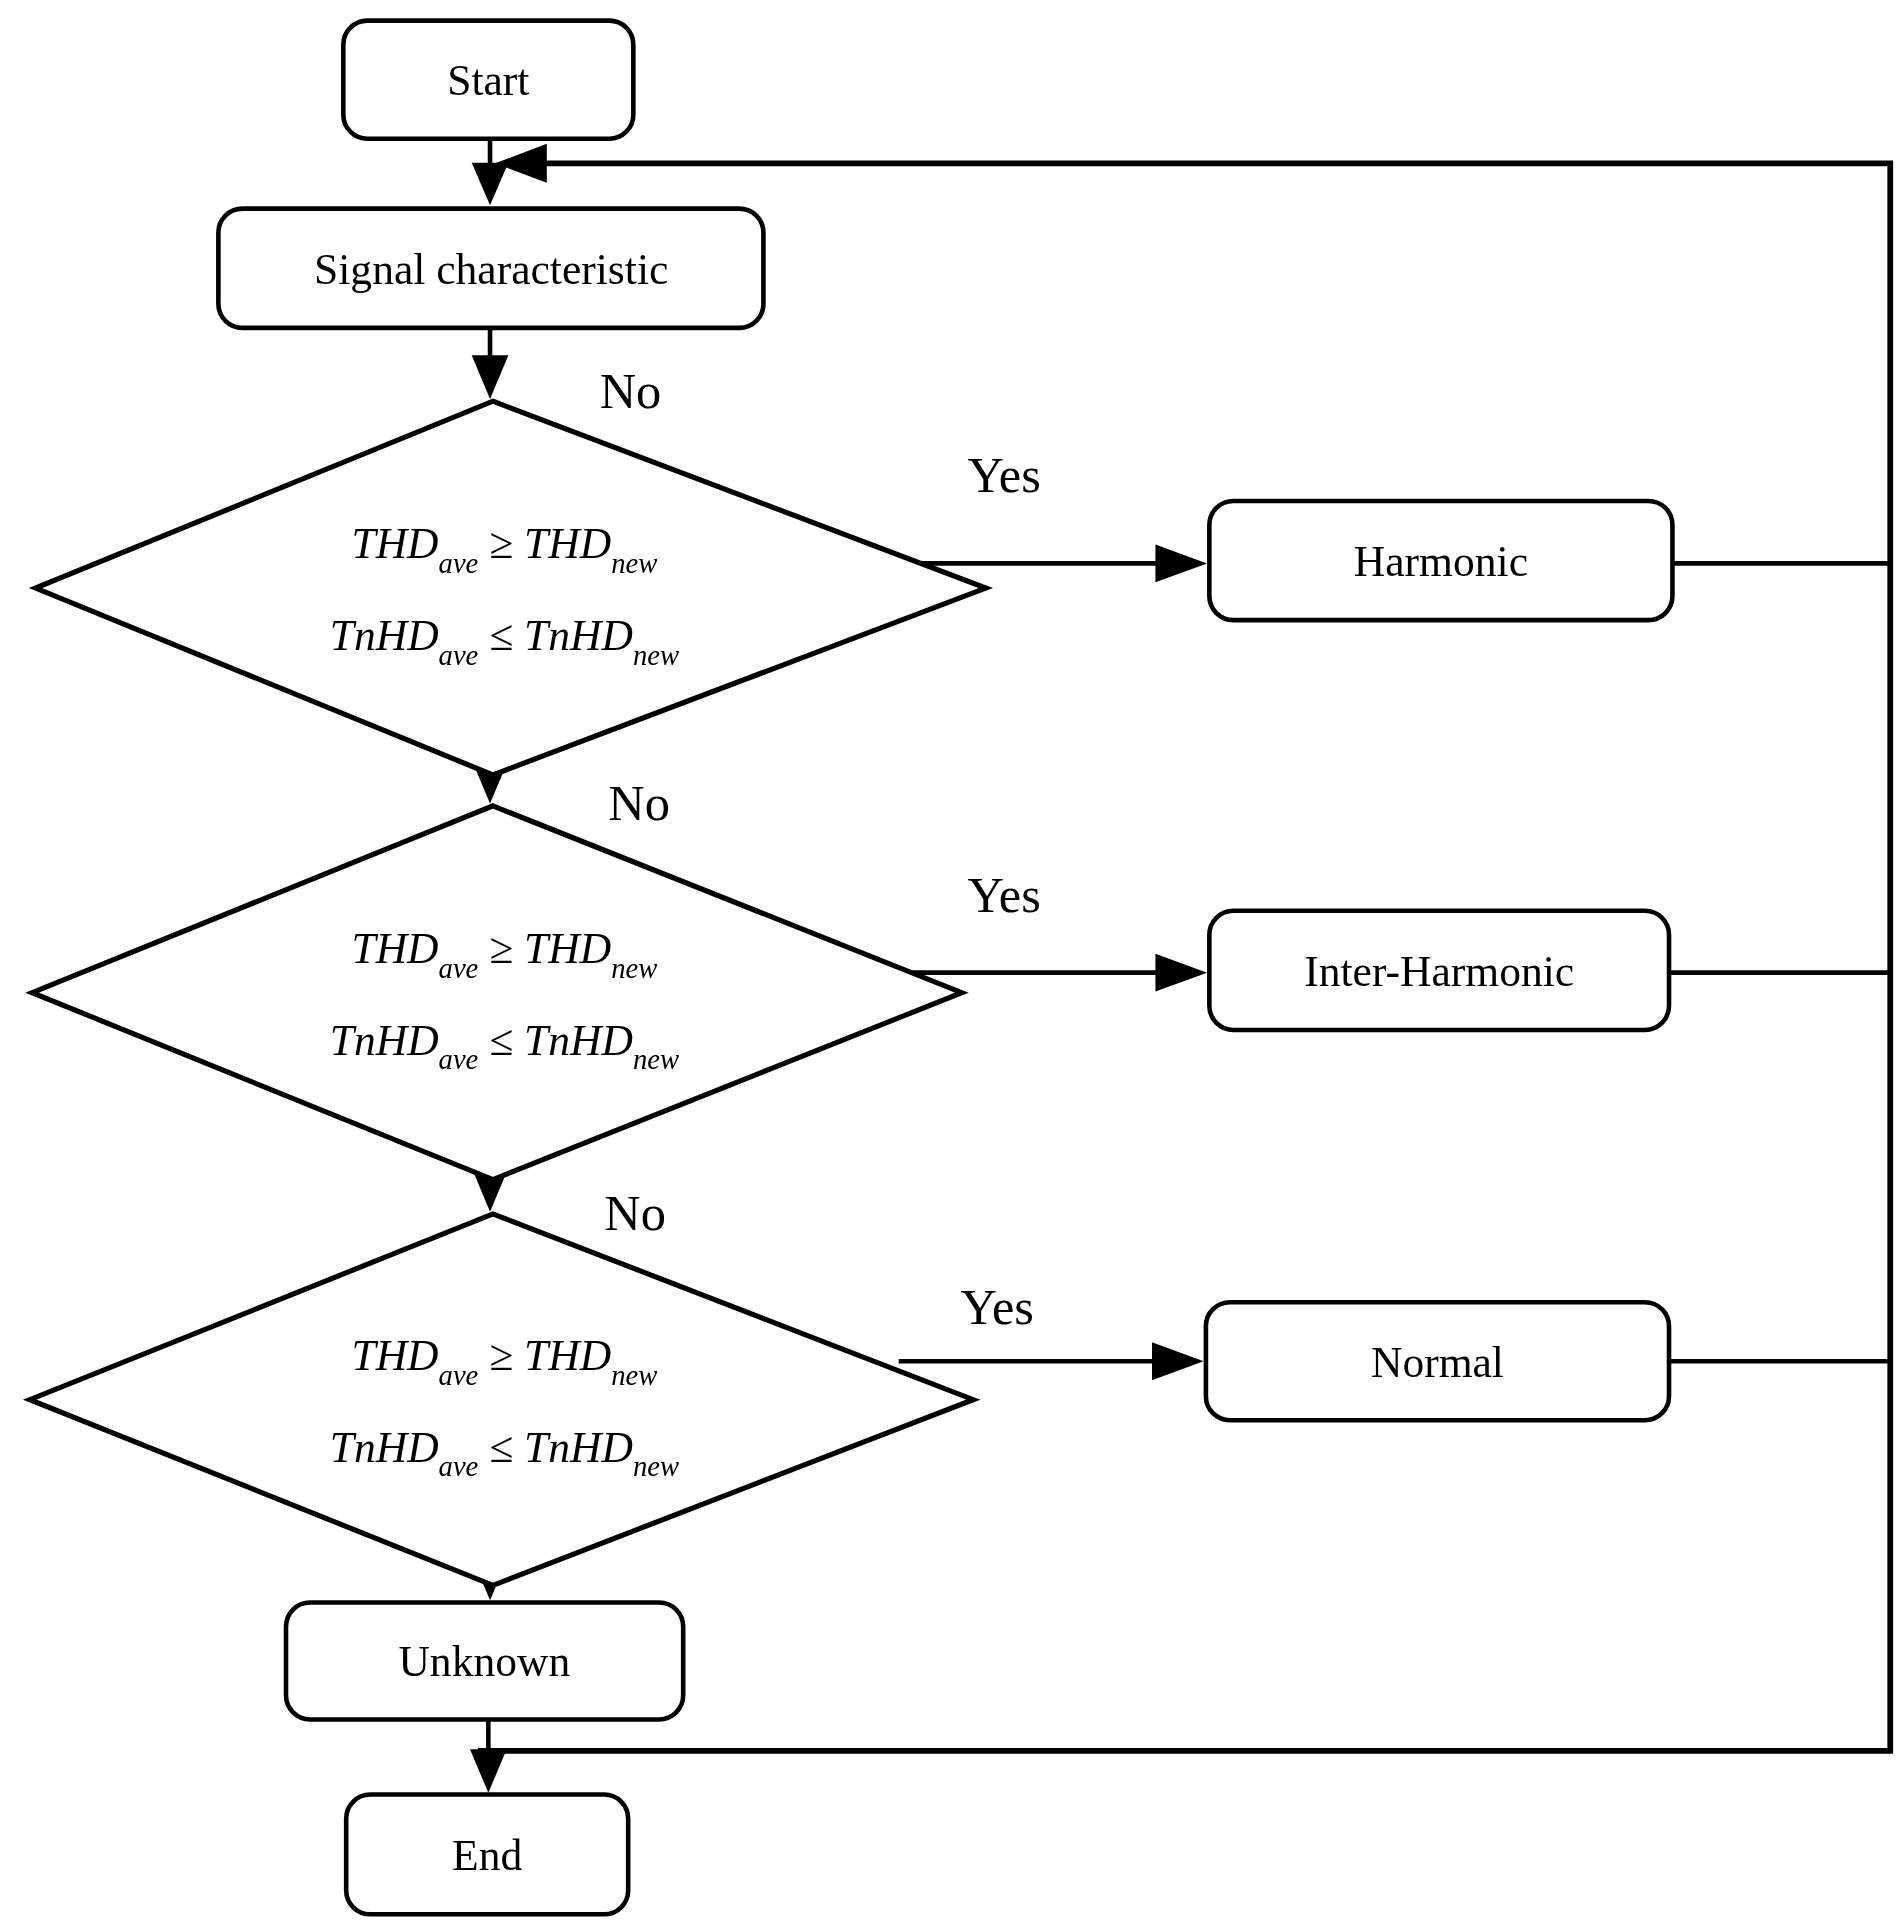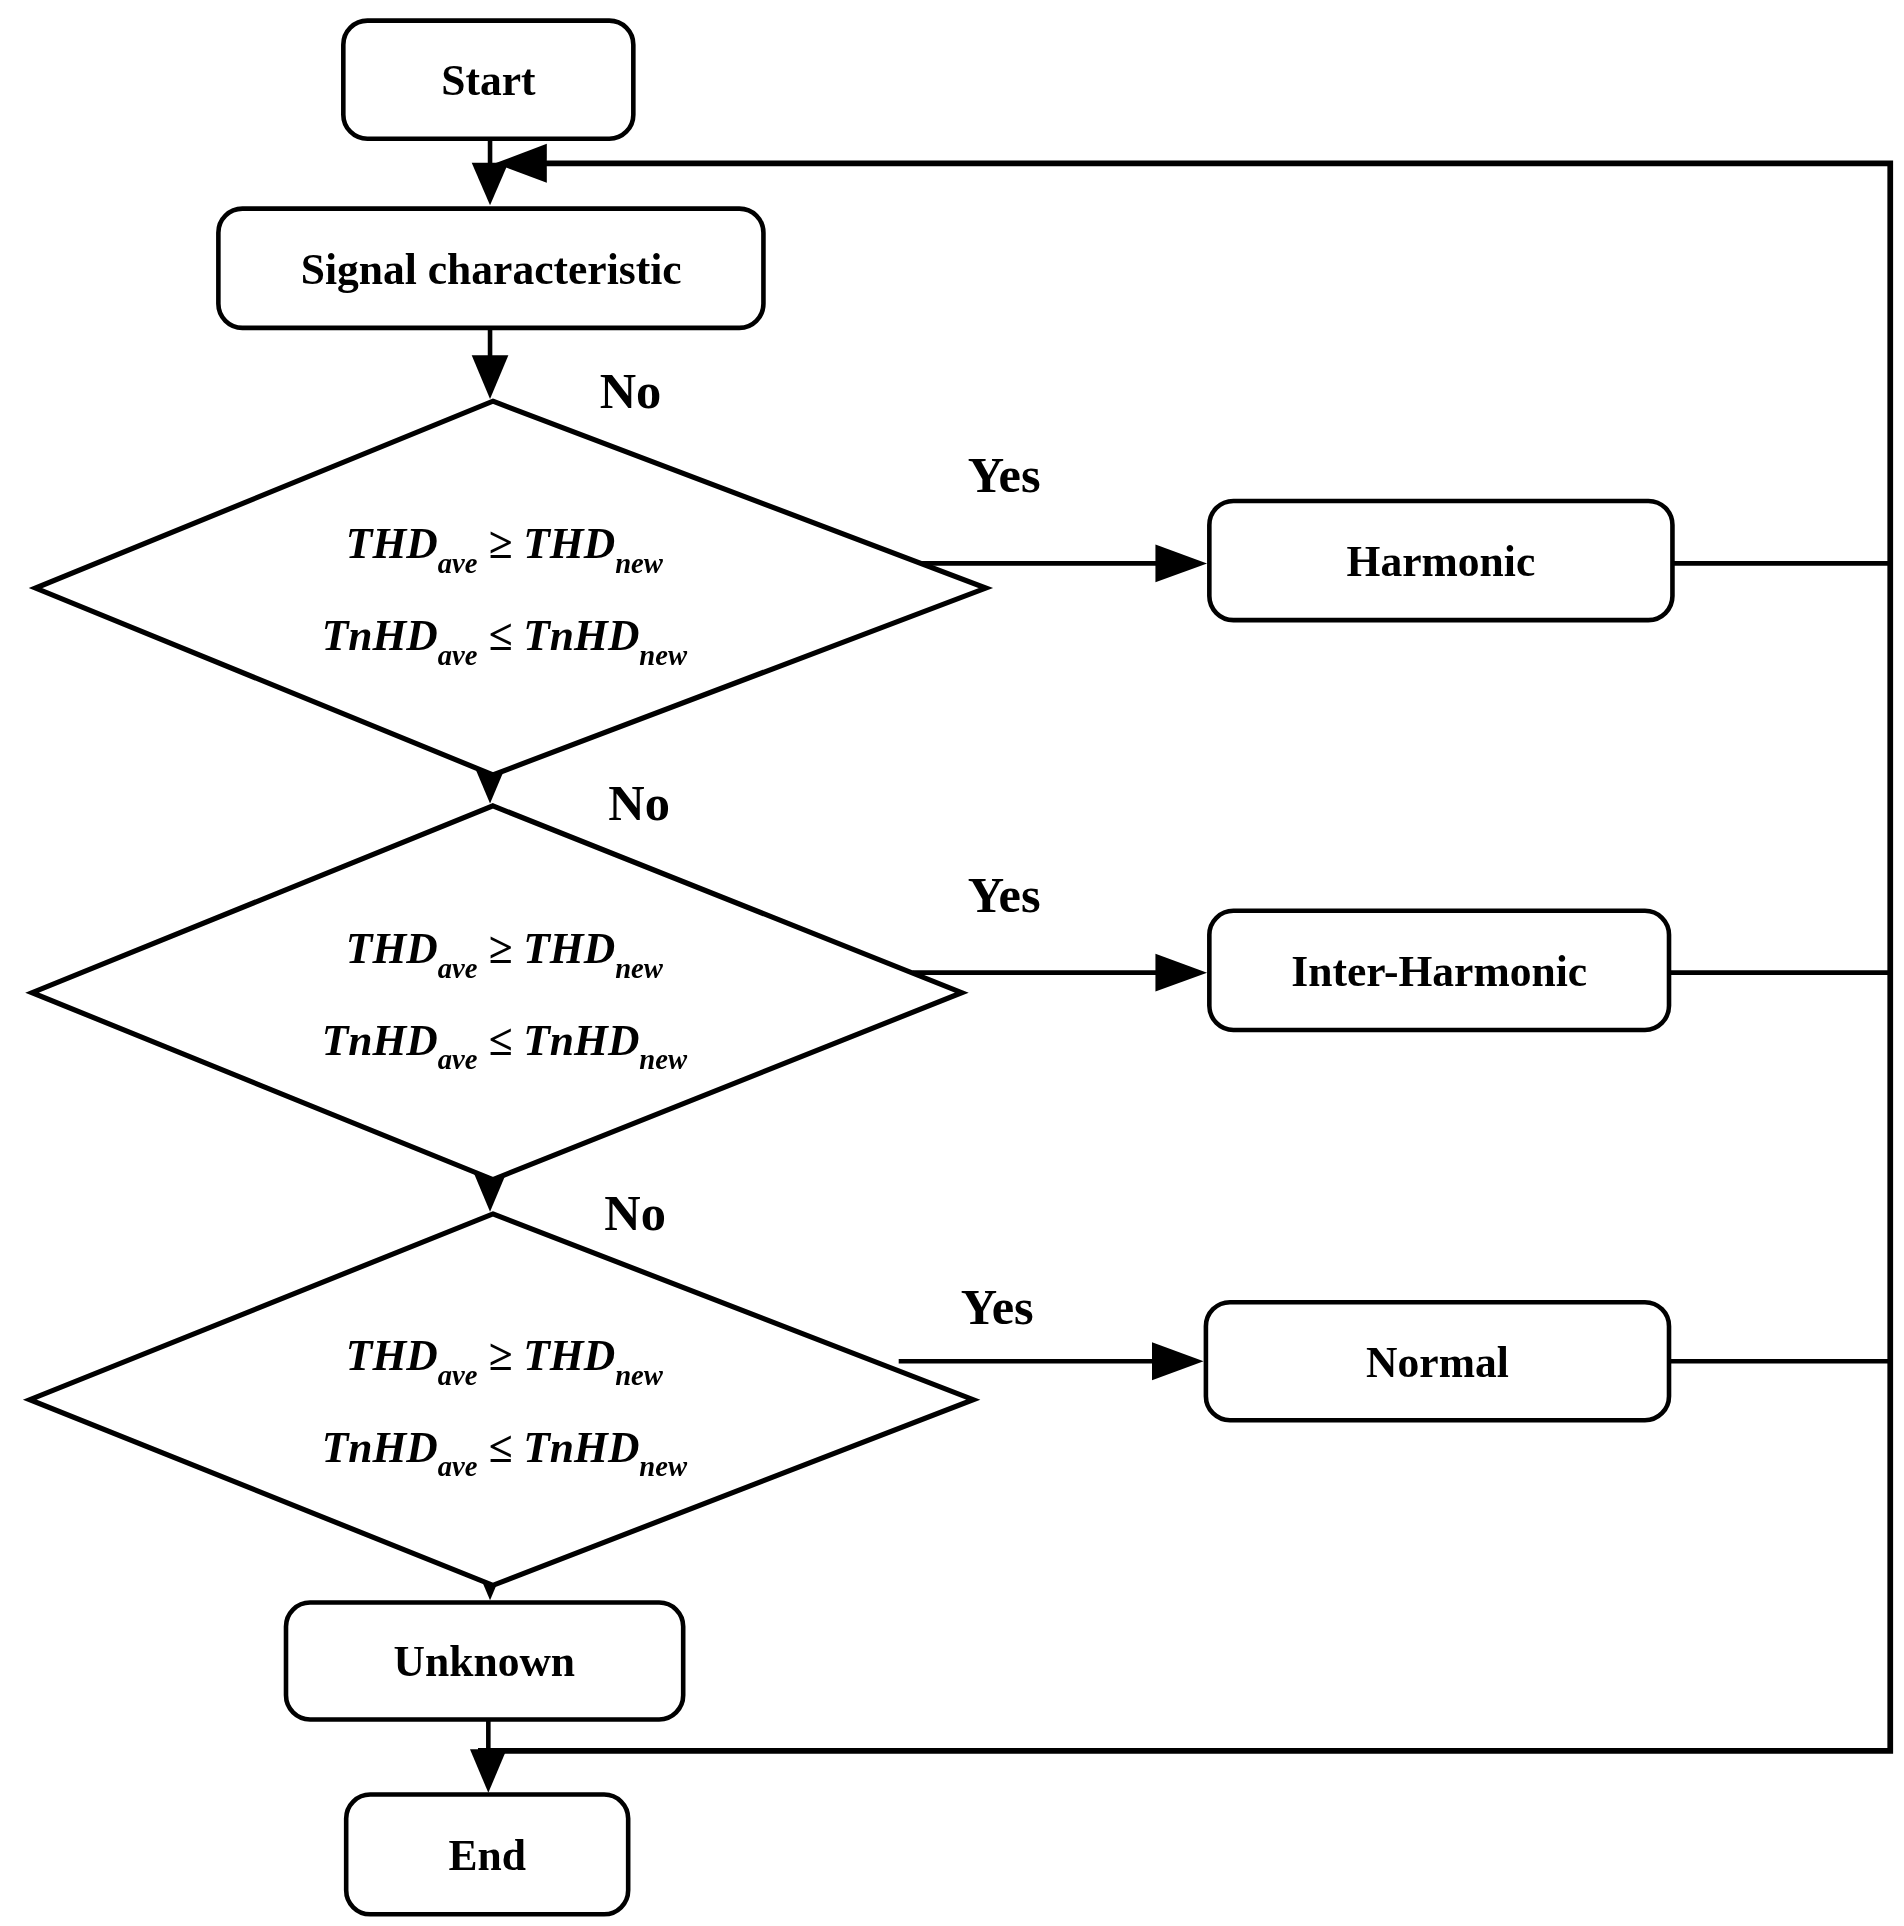--- a/index.html
+++ b/index.html
@@ -5,21 +5,20 @@
   html, body {
     margin: 0;
     padding: 0;
     background: #ffffff;
   }
   .figure-wrap {
     width: 100%;
     max-width: 1905px;
     margin: 0 auto;
     background: #ffffff;
-    font-weight: bold;
   }
   svg {
     display: block;
     width: 100%;
     height: auto;
     background: #ffffff;
   }
   .box {
     fill: #ffffff;
     stroke: #000000;

